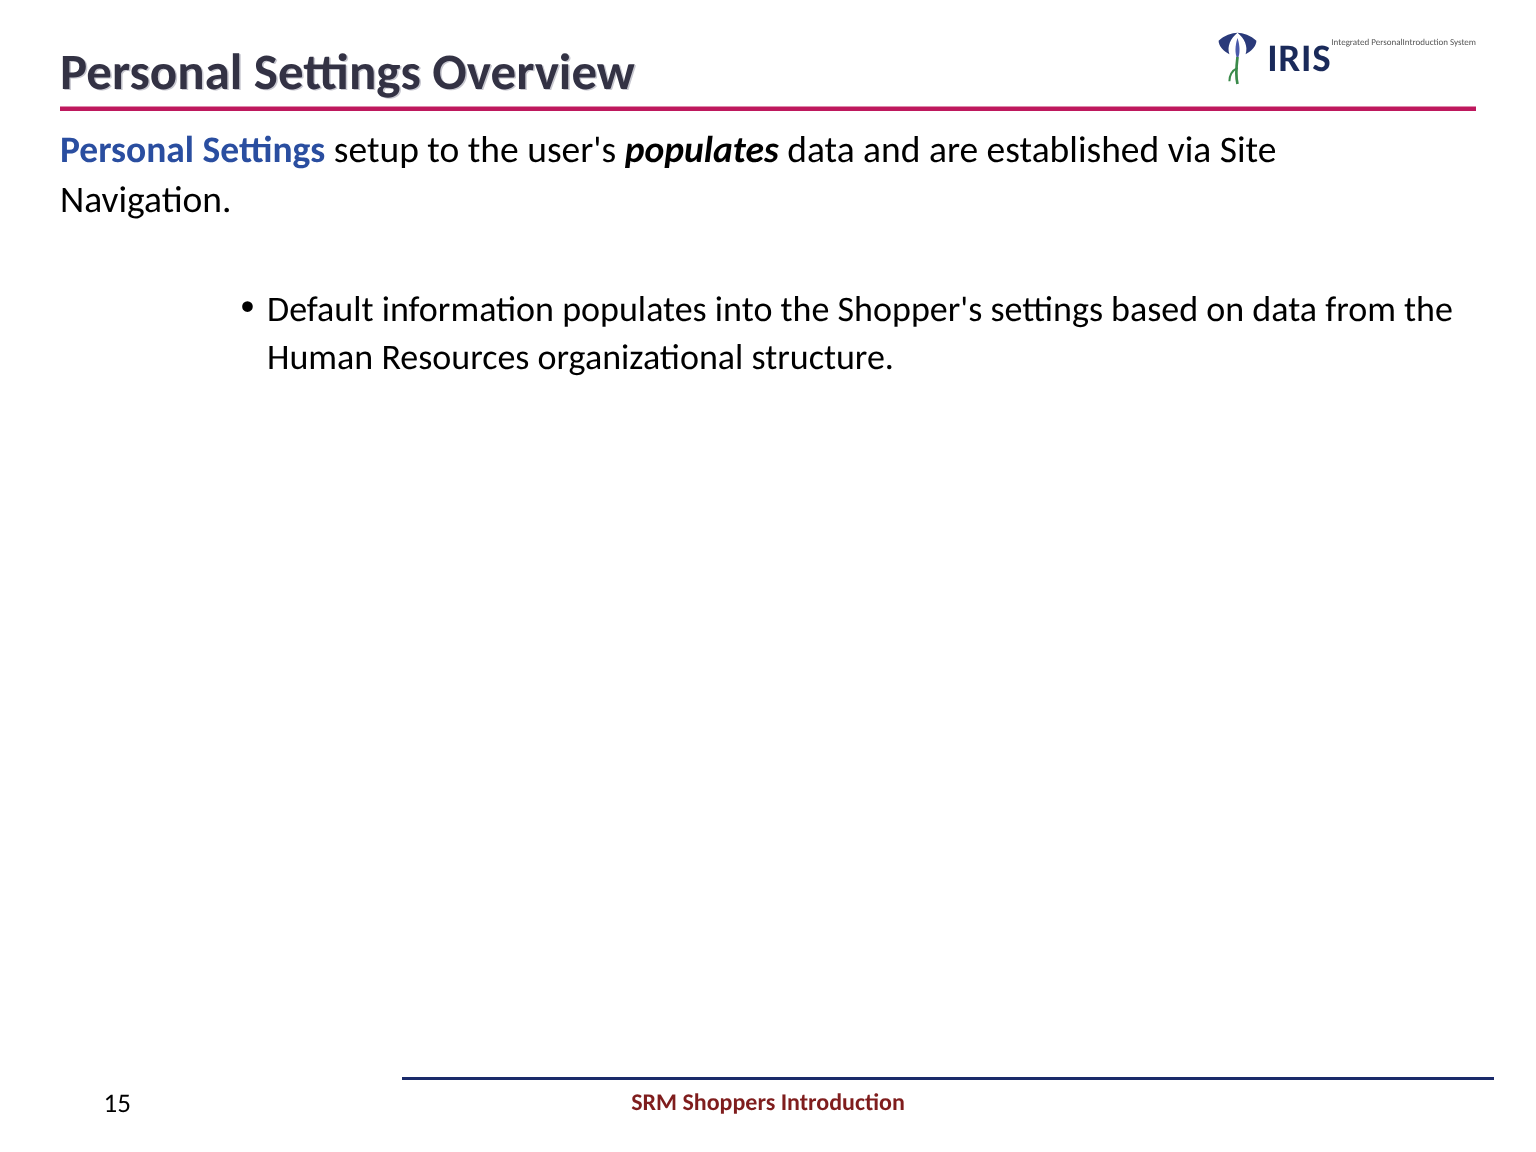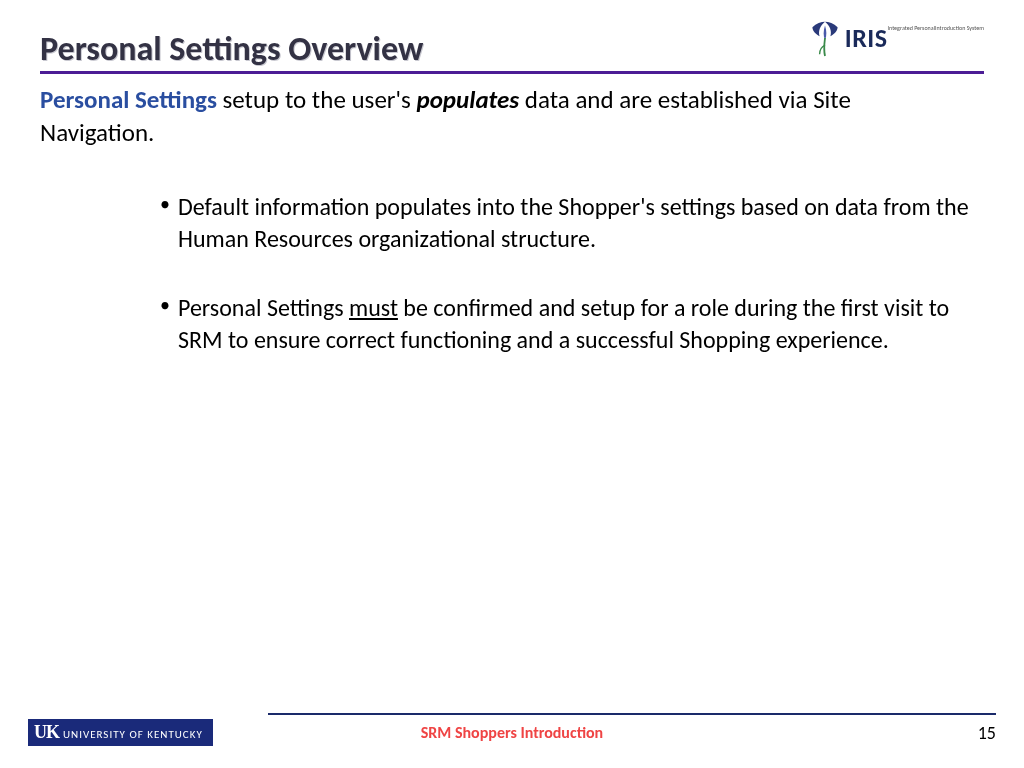--- a/index.html
+++ b/index.html
@@ -14,21 +14,21 @@
 .slide {
   width: 100%;
   height: 100%;
   position: relative;
   padding: 28px 40px 0 40px;
 }
 .header {
   display: flex;
   justify-content: space-between;
   align-items: flex-start;
-  border-bottom: 3px solid #4c1d95;
+  border-bottom: 3px solid #be185d;
   padding-bottom: 2px;
 }
 .title {
   font-size: 34px;
   font-weight: bold;
   color: #333244;
   text-shadow: 1px 1px 0 #c8c8d0;
 }
 .logo-iris {
   display: flex;
@@ -93,21 +93,21 @@
   display: flex;
   align-items: baseline;
   padding: 3px 10px 3px 6px;
   gap: 4px;
 }
 .uk-mono { font-weight: bold; font-size: 18px; font-family: Georgia, serif; letter-spacing: -1px; }
 .uk-name { font-size: 11px; letter-spacing: 1px; }
 .footer-title {
   font-size: 16px;
   font-weight: bold;
-  color: #ef4444;
+  color: #7f1d1d;
   position: absolute;
   left: 50%;
   transform: translateX(-50%);
 }
 .page-num { font-size: 18px; font-weight: normal; color: #000; margin-left: 41px; }
 </style>
 </head>
 <body>
 
 <div class="slide">
@@ -131,30 +131,23 @@
   </div>
 
   <p class="intro">
     <span class="lead">Personal Settings</span><span> setup to the user's </span><span class="emp">populates</span><span> data and are established via Site Navigation.</span>
   </p>
 
   <ul class="bullets">
     <li>
       <span>Default information populates into the Shopper's settings based on data from the Human Resources organizational structure.</span>
     </li>
-    <li>
-      <span>Personal Settings </span><span class="under">must</span><span> be confirmed and setup for a role during the first visit to SRM to ensure correct functioning and a successful Shopping experience.</span>
-    </li>
   </ul>
 
   <div class="footer">
     <div class="footer-line"></div>
     <div class="footer-row">
-      <div class="uk-badge">
-        <span class="uk-mono">UK</span>
-        <span class="uk-name">UNIVERSITY OF KENTUCKY</span>
-      </div>
       <div class="footer-title">SRM Shoppers Introduction</div>
       <div class="page-num">15</div>
     </div>
   </div>
 
 </div>
 
 </body></html>

